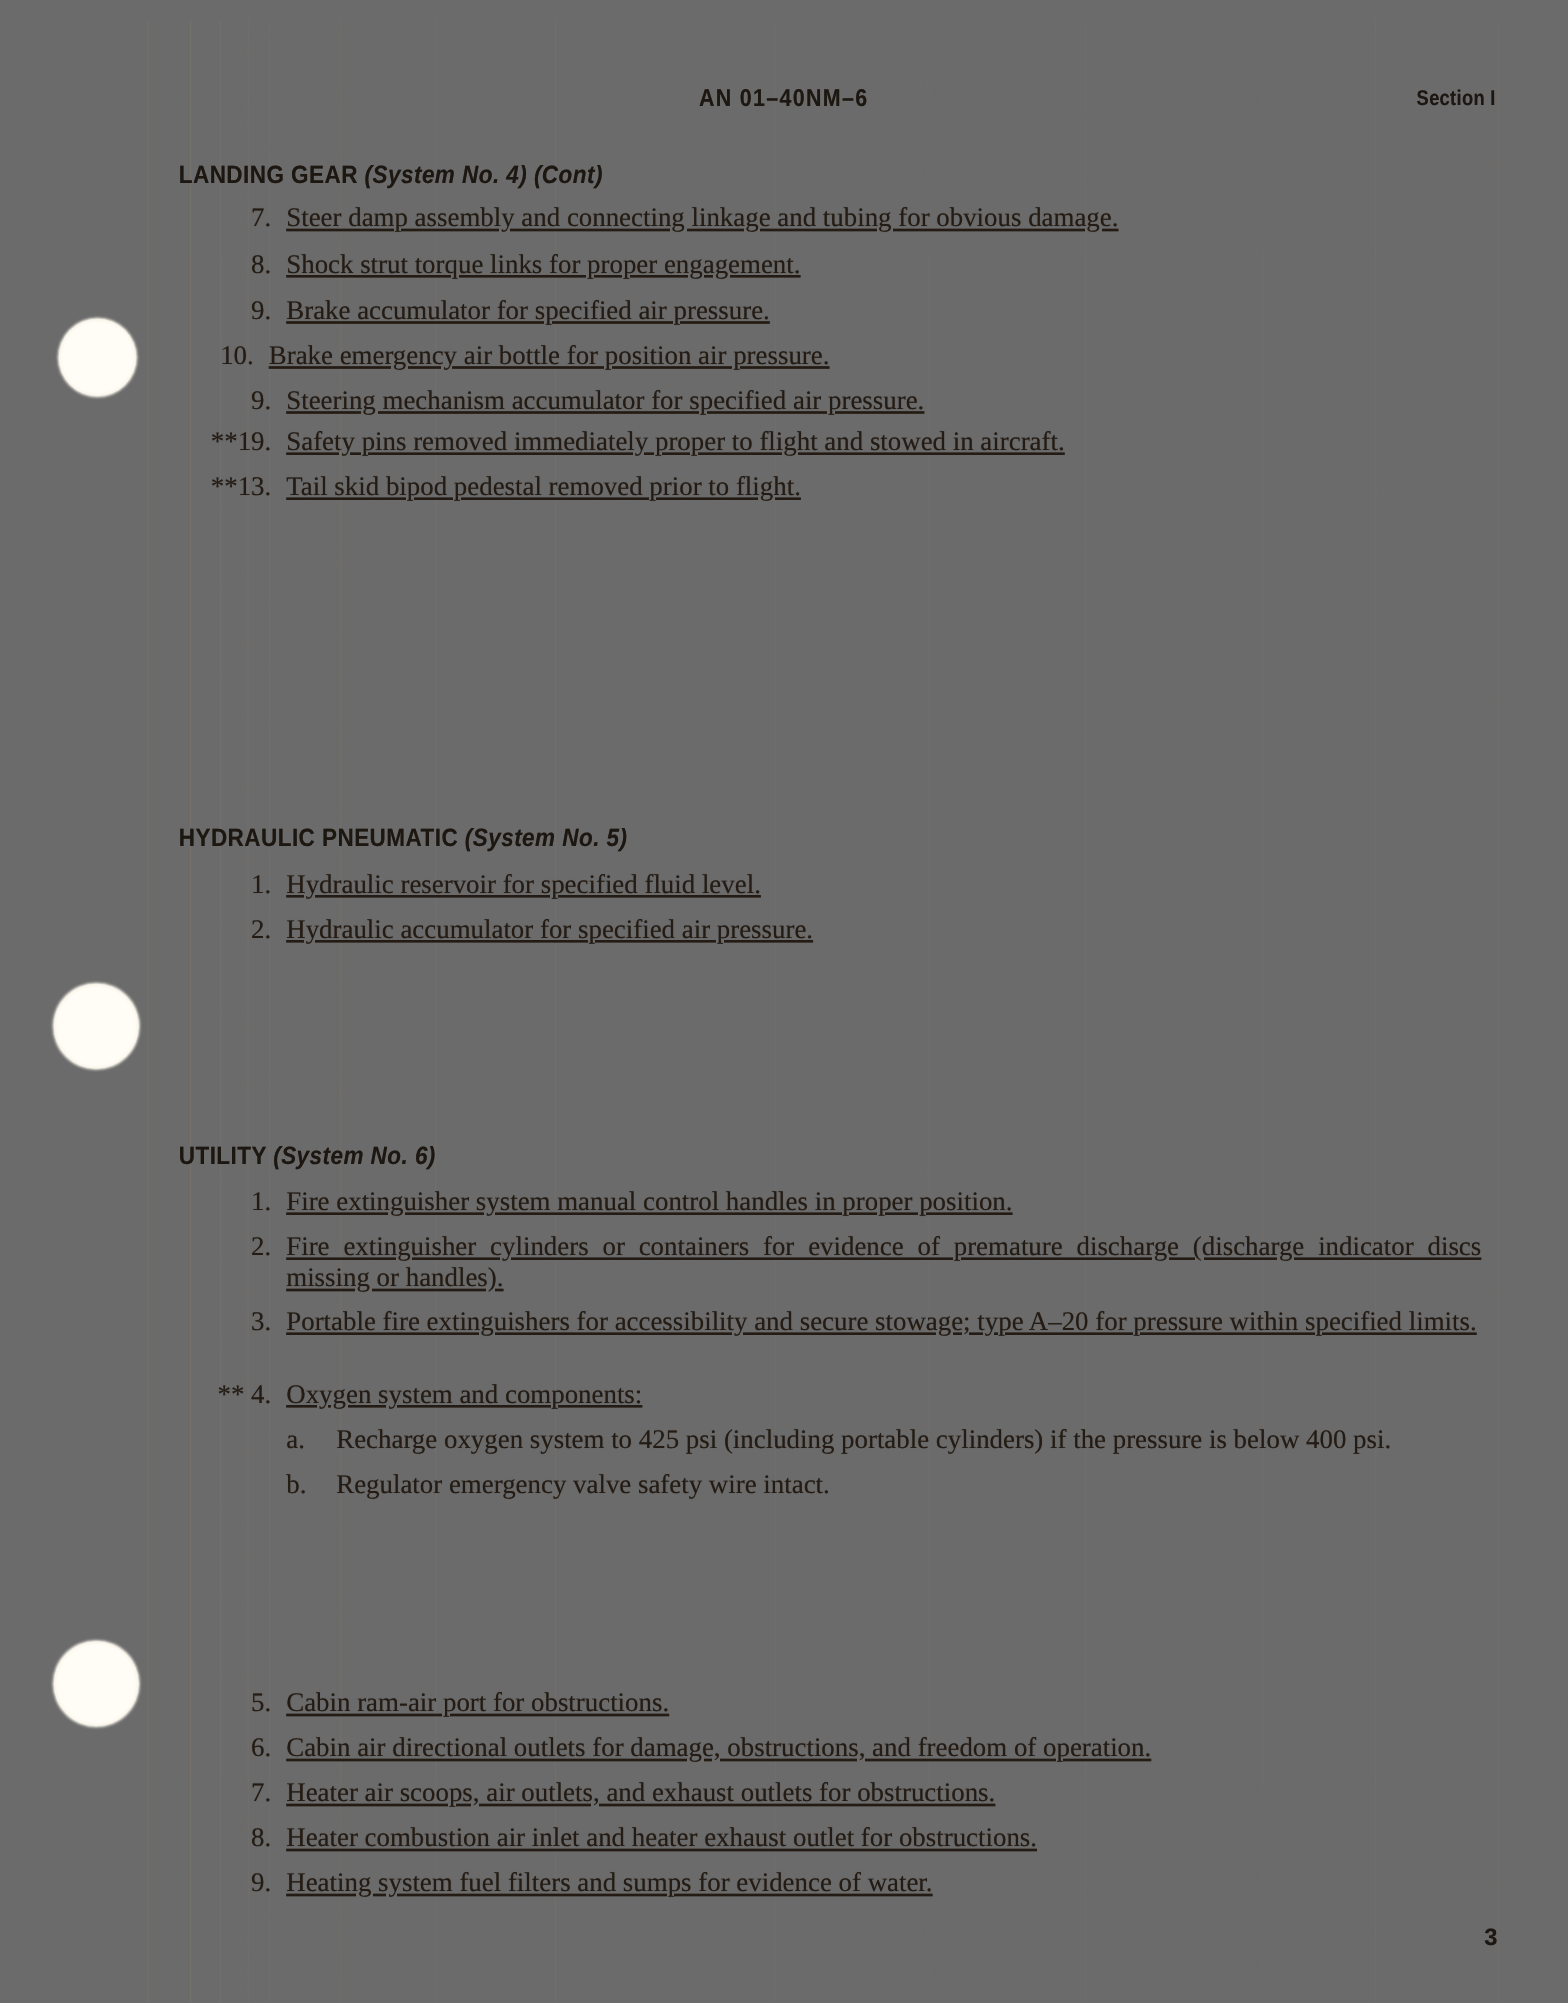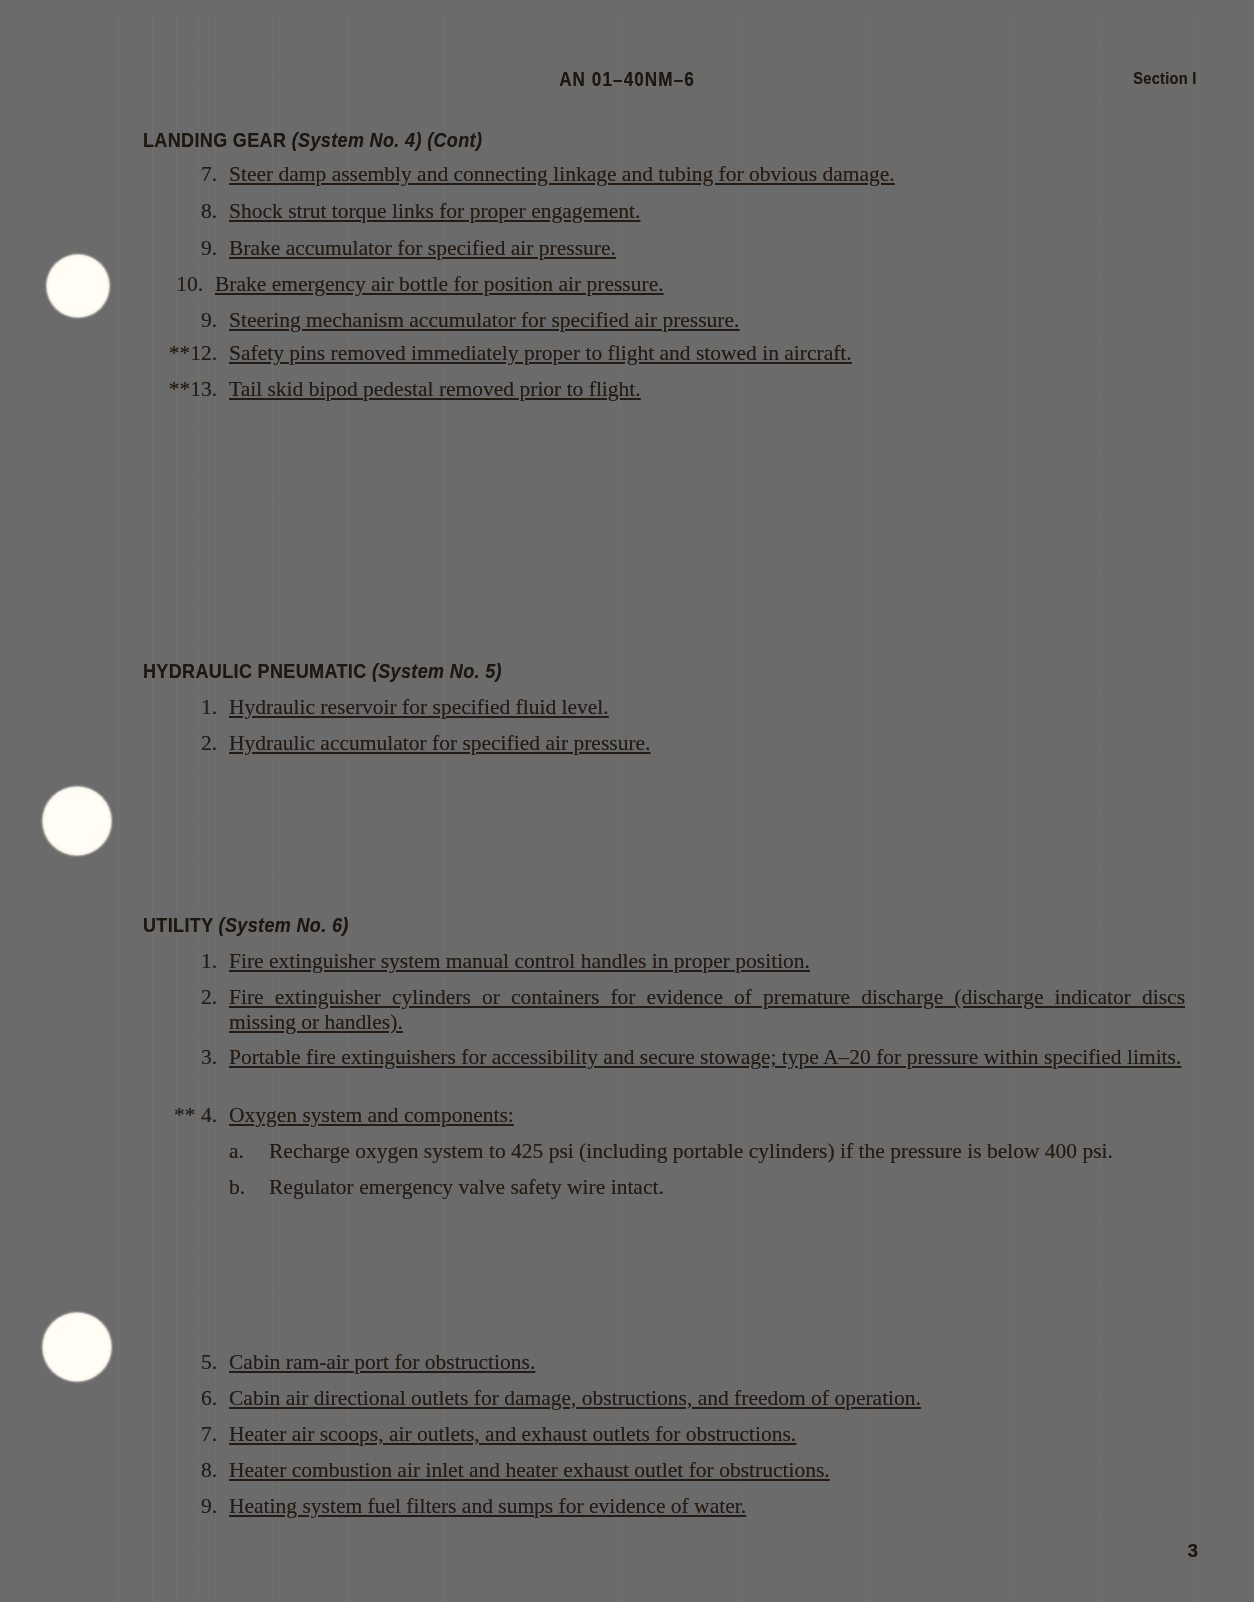--- a/index.html
+++ b/index.html
@@ -269,21 +269,21 @@
     </div>
     <div class="item nojust" style="left:129px; top:256px; width:1042px;">
       <span class="num">10.</span>
       <span class="txt">Brake emergency air bottle for position air pressure.</span>
     </div>
     <div class="item nojust" style="left:143px; top:292px; width:1042px;">
       <span class="num">9.</span>
       <span class="txt">Steering mechanism accumulator for specified air pressure.</span>
     </div>
     <div class="item nojust" style="left:143px; top:325px; width:1042px;">
-      <span class="num">**12.</span>
+      <span class="num">**19.</span>
       <span class="txt">Safety pins removed immediately proper to flight and stowed in aircraft.</span>
     </div>
     <div class="item nojust" style="left:143px; top:361px; width:1042px;">
       <span class="num">**13.</span>
       <span class="txt">Tail skid bipod pedestal removed prior to flight.</span>
     </div>
 
     <div class="section-head" style="top:644px;">
       <span>HYDRAULIC PNEUMATIC</span>
       <span class="sysno"> (System No. 5)</span>

